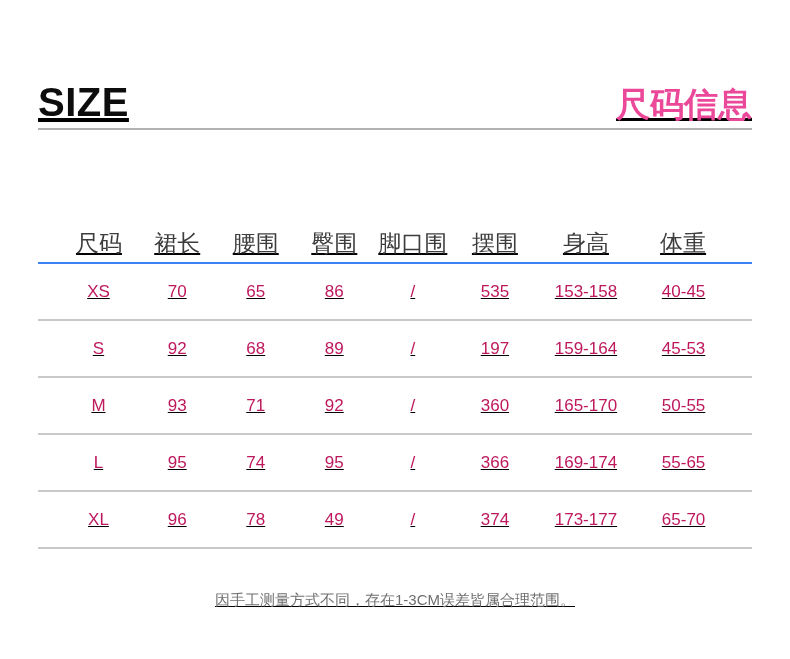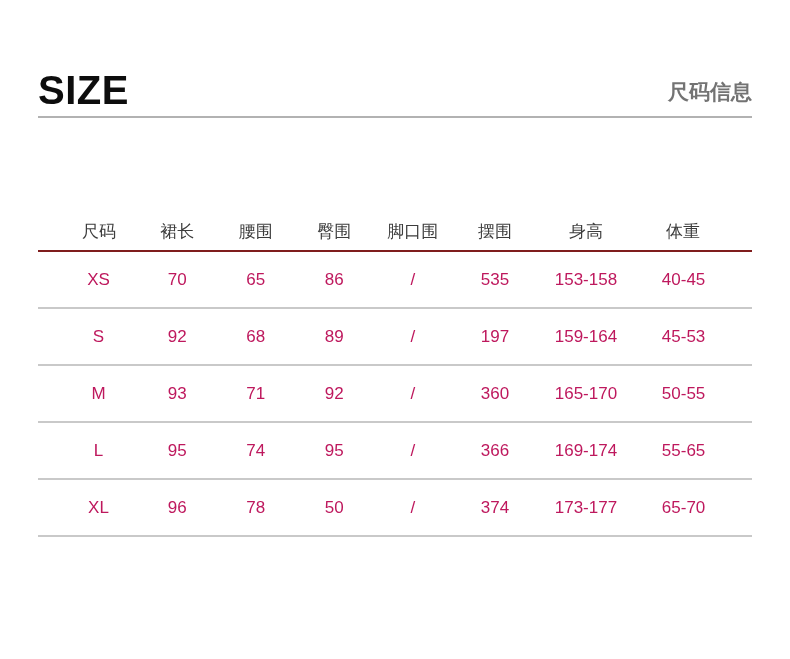--- a/index.html
+++ b/index.html
@@ -9,61 +9,62 @@
     font-family: "Liberation Sans", "DejaVu Sans", sans-serif;
   }
   .canvas {
     position: relative;
     width: 790px;
     height: 659px;
     background: #ffffff;
     overflow: hidden;
   }
   .page {
-    padding: 4px 38px;
+    padding: 16px 38px;
+    text-decoration: underline;
   }
   .header-row {
     display: flex;
     justify-content: space-between;
     align-items: flex-end;
     padding-top: 64px;
   }
   .title-en {
     font-size: 40px;
     font-weight: bold;
     color: #0d0d0d;
     line-height: 44px;
     letter-spacing: 0.5px;
   }
   .title-zh {
-    font-size: 21px;
+    font-size: 34px;
     font-weight: bold;
-    color: #737373;
+    color: #ec4899;
     line-height: 40px;
   }
   .header-divider {
     border: none;
     border-top: 2px solid #b2b2b2;
     margin: 4px 0 0 0;
   }
   table.size-table {
     width: 100%;
     border-collapse: collapse;
     table-layout: fixed;
     margin-top: 84px;
   }
   .size-table th {
-    font-size: 17px;
+    font-size: 23px;
     font-weight: normal;
     color: #3d3d3d;
     text-align: center;
     white-space: nowrap;
     padding: 19px 0 8px 0;
     line-height: 21px;
-    border-bottom: 2px solid #7f1d1d;
+    border-bottom: 2px solid #3b82f6;
   }
   .size-table td {
     font-size: 17px;
     color: #be185d;
     text-align: center;
     white-space: nowrap;
     height: 53px;
     vertical-align: middle;
     border-bottom: 2px solid #c9c9c9;
   }
@@ -152,24 +153,25 @@
           <td>95</td>
           <td>/</td>
           <td>366</td>
           <td>169-174</td>
           <td>55-65</td>
         </tr>
         <tr>
           <td>XL</td>
           <td>96</td>
           <td>78</td>
-          <td>50</td>
+          <td>49</td>
           <td>/</td>
           <td>374</td>
           <td>173-177</td>
           <td>65-70</td>
         </tr>
       </tbody>
     </table>
 
+    <div class="note">因手工测量方式不同，存在1-3CM误差皆属合理范围。</div>
 
   </div>
 </div>
 
 </body></html>

